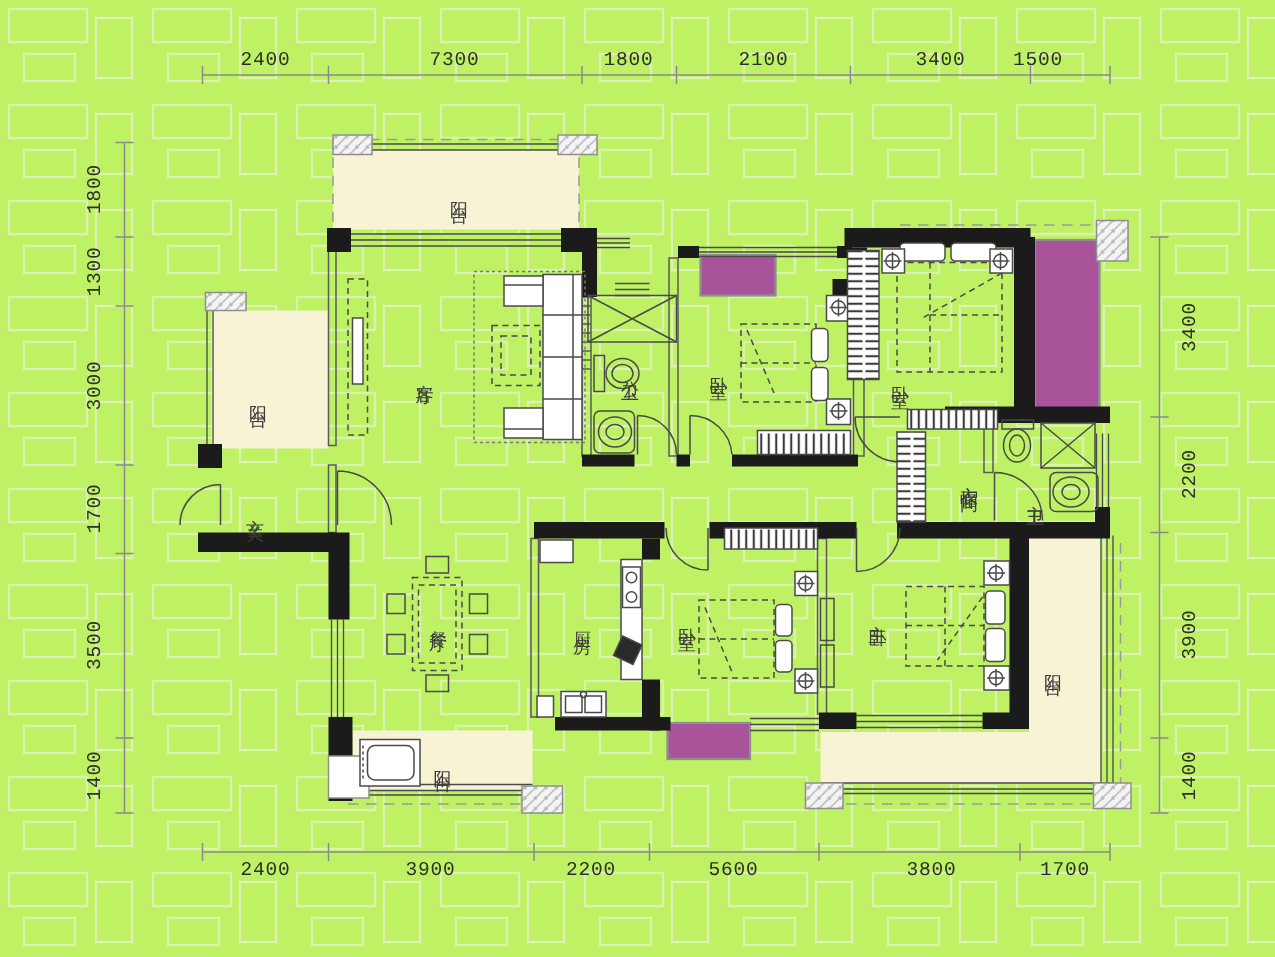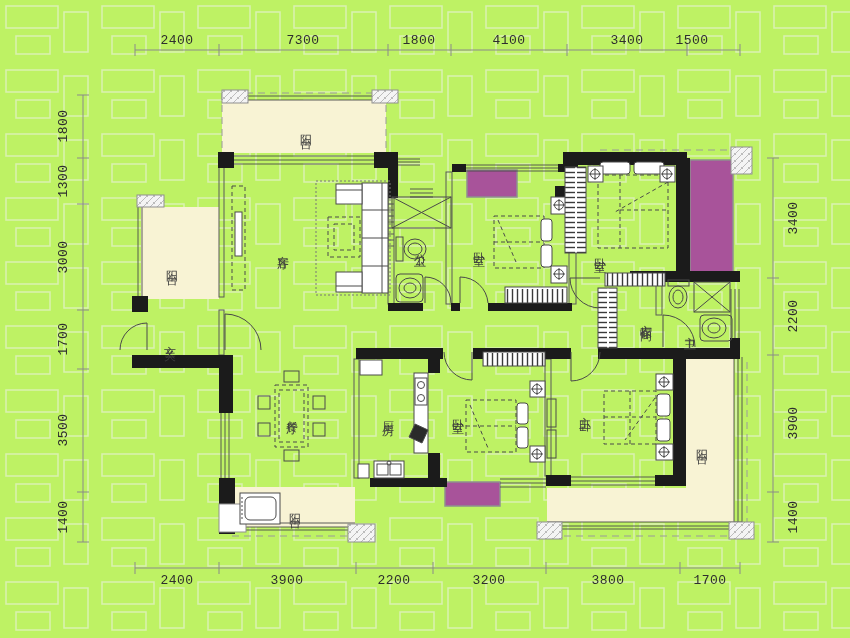--- a/index.html
+++ b/index.html
@@ -304,29 +304,29 @@
   <div class="room-label" style="left:457px;top:412px">卧室</div>
   <div class="room-label" style="left:584px;top:410px">主卧</div>
   <div class="room-label" style="left:645px;top:319px">衣帽间</div>
   <div class="room-label" style="left:689px;top:330px">主卫</div>
   <div class="room-label" style="left:701px;top:443px">阳台</div>
   <div class="room-label" style="left:294px;top:507px">阳台</div>
 
   <div class="dim-label" style="left:177px;top:40px">2400</div>
   <div class="dim-label" style="left:303px;top:40px">7300</div>
   <div class="dim-label" style="left:419px;top:40px">1800</div>
-  <div class="dim-label" style="left:509px;top:40px">4100</div>
+  <div class="dim-label" style="left:509px;top:40px">2100</div>
   <div class="dim-label" style="left:627px;top:40px">3400</div>
   <div class="dim-label" style="left:692px;top:40px">1500</div>
 
   <div class="dim-label" style="left:177px;top:580px">2400</div>
   <div class="dim-label" style="left:287px;top:580px">3900</div>
   <div class="dim-label" style="left:394px;top:580px">2200</div>
-  <div class="dim-label" style="left:489px;top:580px">3200</div>
-  <div class="dim-label" style="left:608px;top:580px">3800</div>
+  <div class="dim-label" style="left:489px;top:580px">5600</div>
+  <div class="dim-label" style="left:621px;top:580px">3800</div>
   <div class="dim-label" style="left:710px;top:580px">1700</div>
 
   <div class="dim-label vert" style="left:63px;top:126px">1800</div>
   <div class="dim-label vert" style="left:63px;top:181px">1300</div>
   <div class="dim-label vert" style="left:63px;top:257px">3000</div>
   <div class="dim-label vert" style="left:63px;top:339px">1700</div>
   <div class="dim-label vert" style="left:63px;top:430px">3500</div>
   <div class="dim-label vert" style="left:63px;top:517px">1400</div>
 
   <div class="dim-label vert" style="left:793px;top:218px">3400</div>

